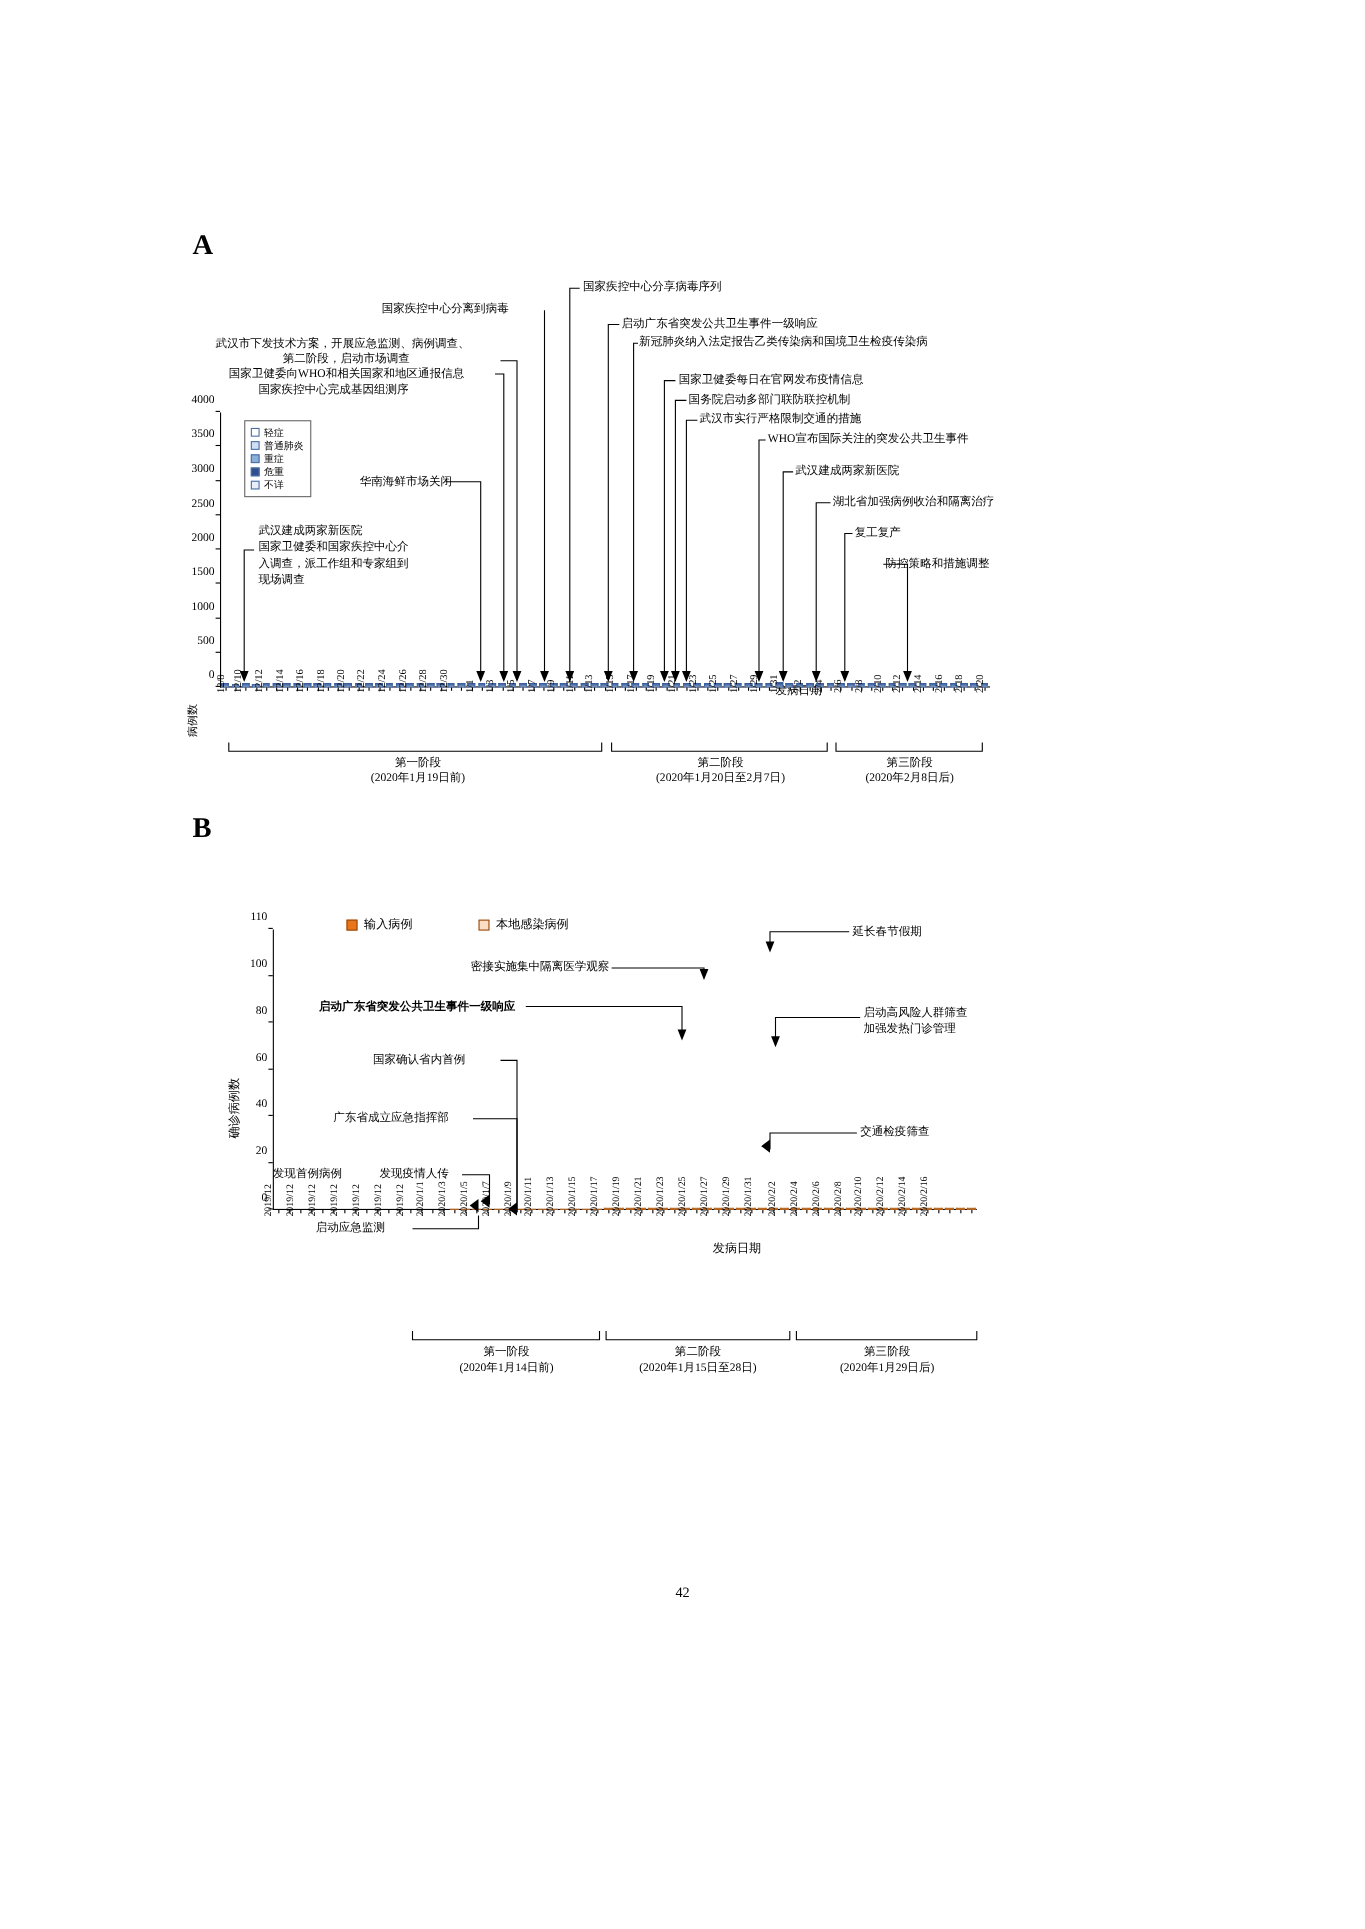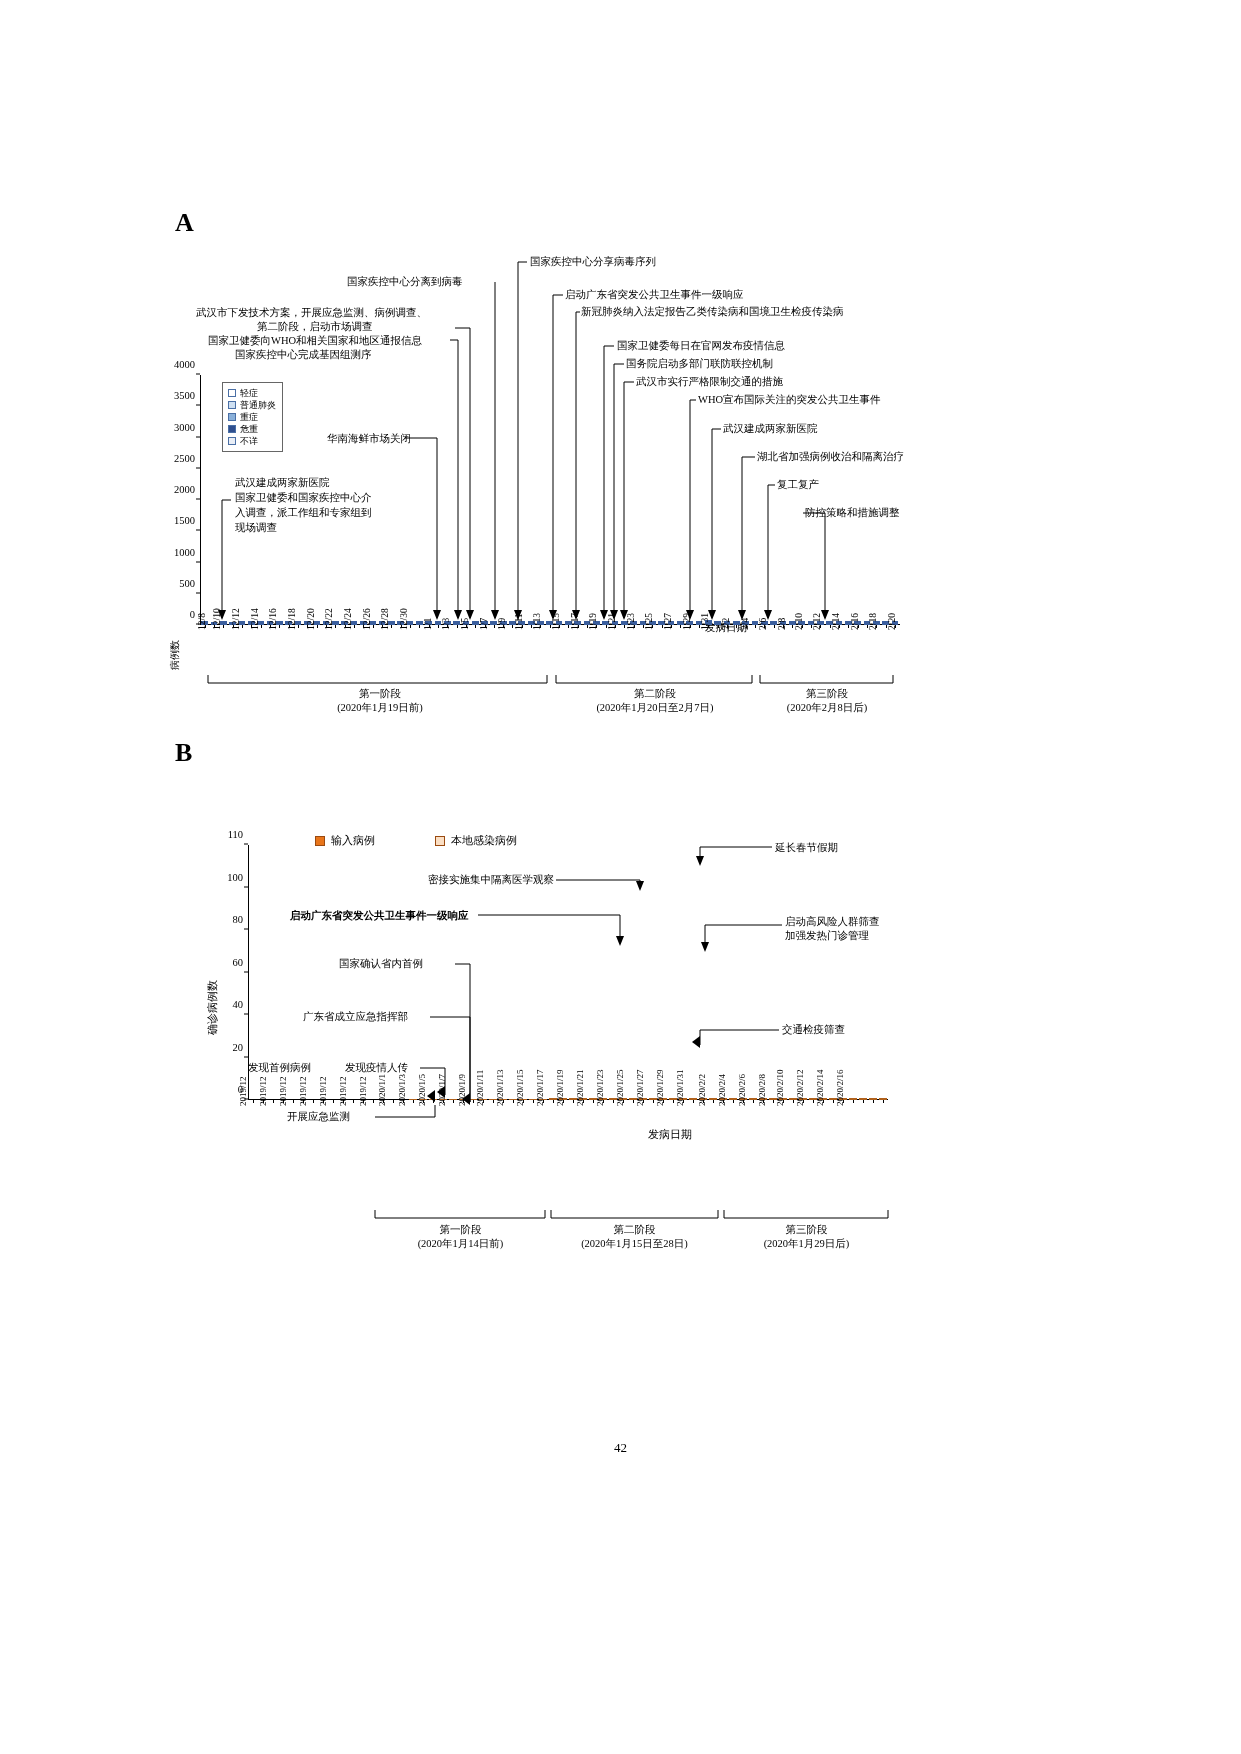--- a/index.html
+++ b/index.html
@@ -1721,21 +1721,21 @@
   <div class="annoB" style="left:775px; top:106px;">延长春节假期</div>
   <div class="annoB" style="left:428px; top:138px;">密接实施集中隔离医学观察</div>
   <div class="annoB" style="left:290px; top:174px;font-weight:bold;">启动广东省突发公共卫生事件一级响应</div>
   <div class="annoB" style="left:785px; top:180px;">启动高风险人群筛查</div>
   <div class="annoB" style="left:785px; top:194px;">加强发热门诊管理</div>
   <div class="annoB" style="left:339px; top:222px;">国家确认省内首例</div>
   <div class="annoB" style="left:303px; top:275px;">广东省成立应急指挥部</div>
   <div class="annoB" style="left:782px; top:288px;">交通检疫筛查</div>
   <div class="annoB" style="left:248px; top:326px;">发现首例病例</div>
   <div class="annoB" style="left:345px; top:326px;">发现疫情人传</div>
-  <div class="annoB" style="left:287px; top:375px;">开展应急监测</div>
+  <div class="annoB" style="left:287px; top:375px;">启动应急监测</div>
 
   <svg class="ovl" width="1241" height="560">
     <g stroke="#000" stroke-width="1" fill="none">
       <path d="M772,112 L700,112 L700,128"></path>
       <path d="M556,145 L640,145 L640,153"></path>
       <path d="M478,180 L620,180 L620,208"></path>
       <path d="M782,190 L705,190 L705,214"></path>
       <path d="M455,229 L470,229 L470,367"></path>
       <path d="M430,282 L470,282 L470,367"></path>
       <path d="M779,295 L700,295 L700,310"></path>

